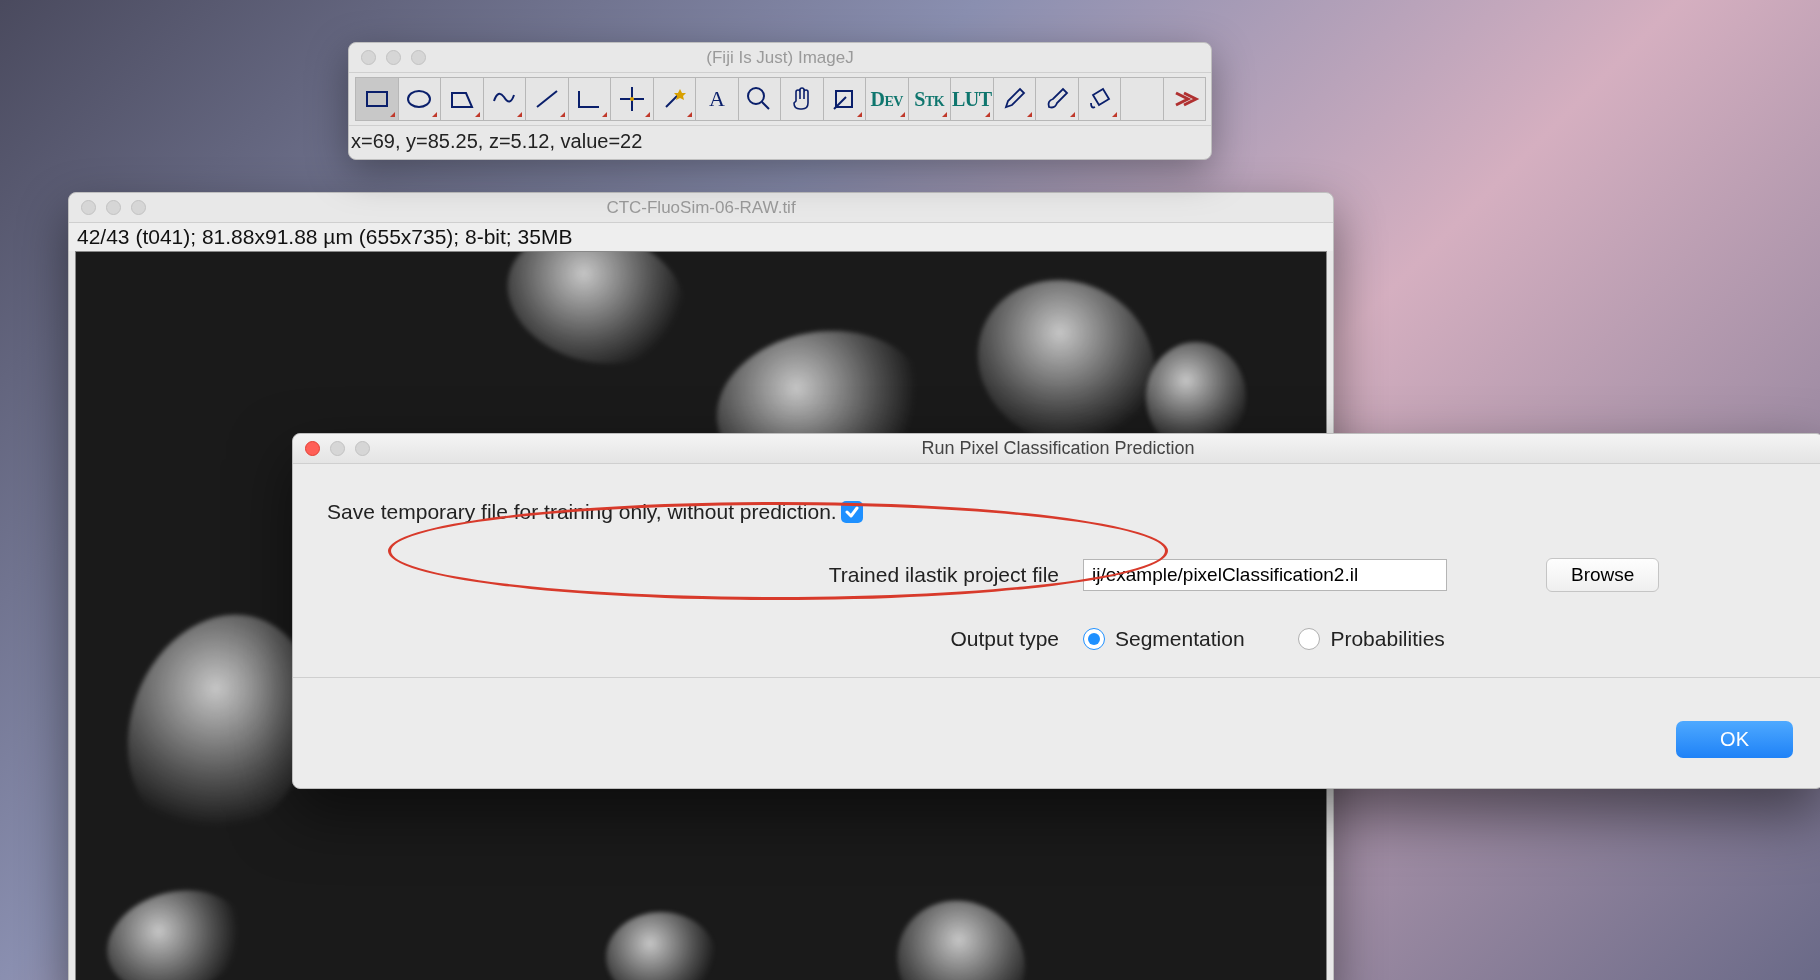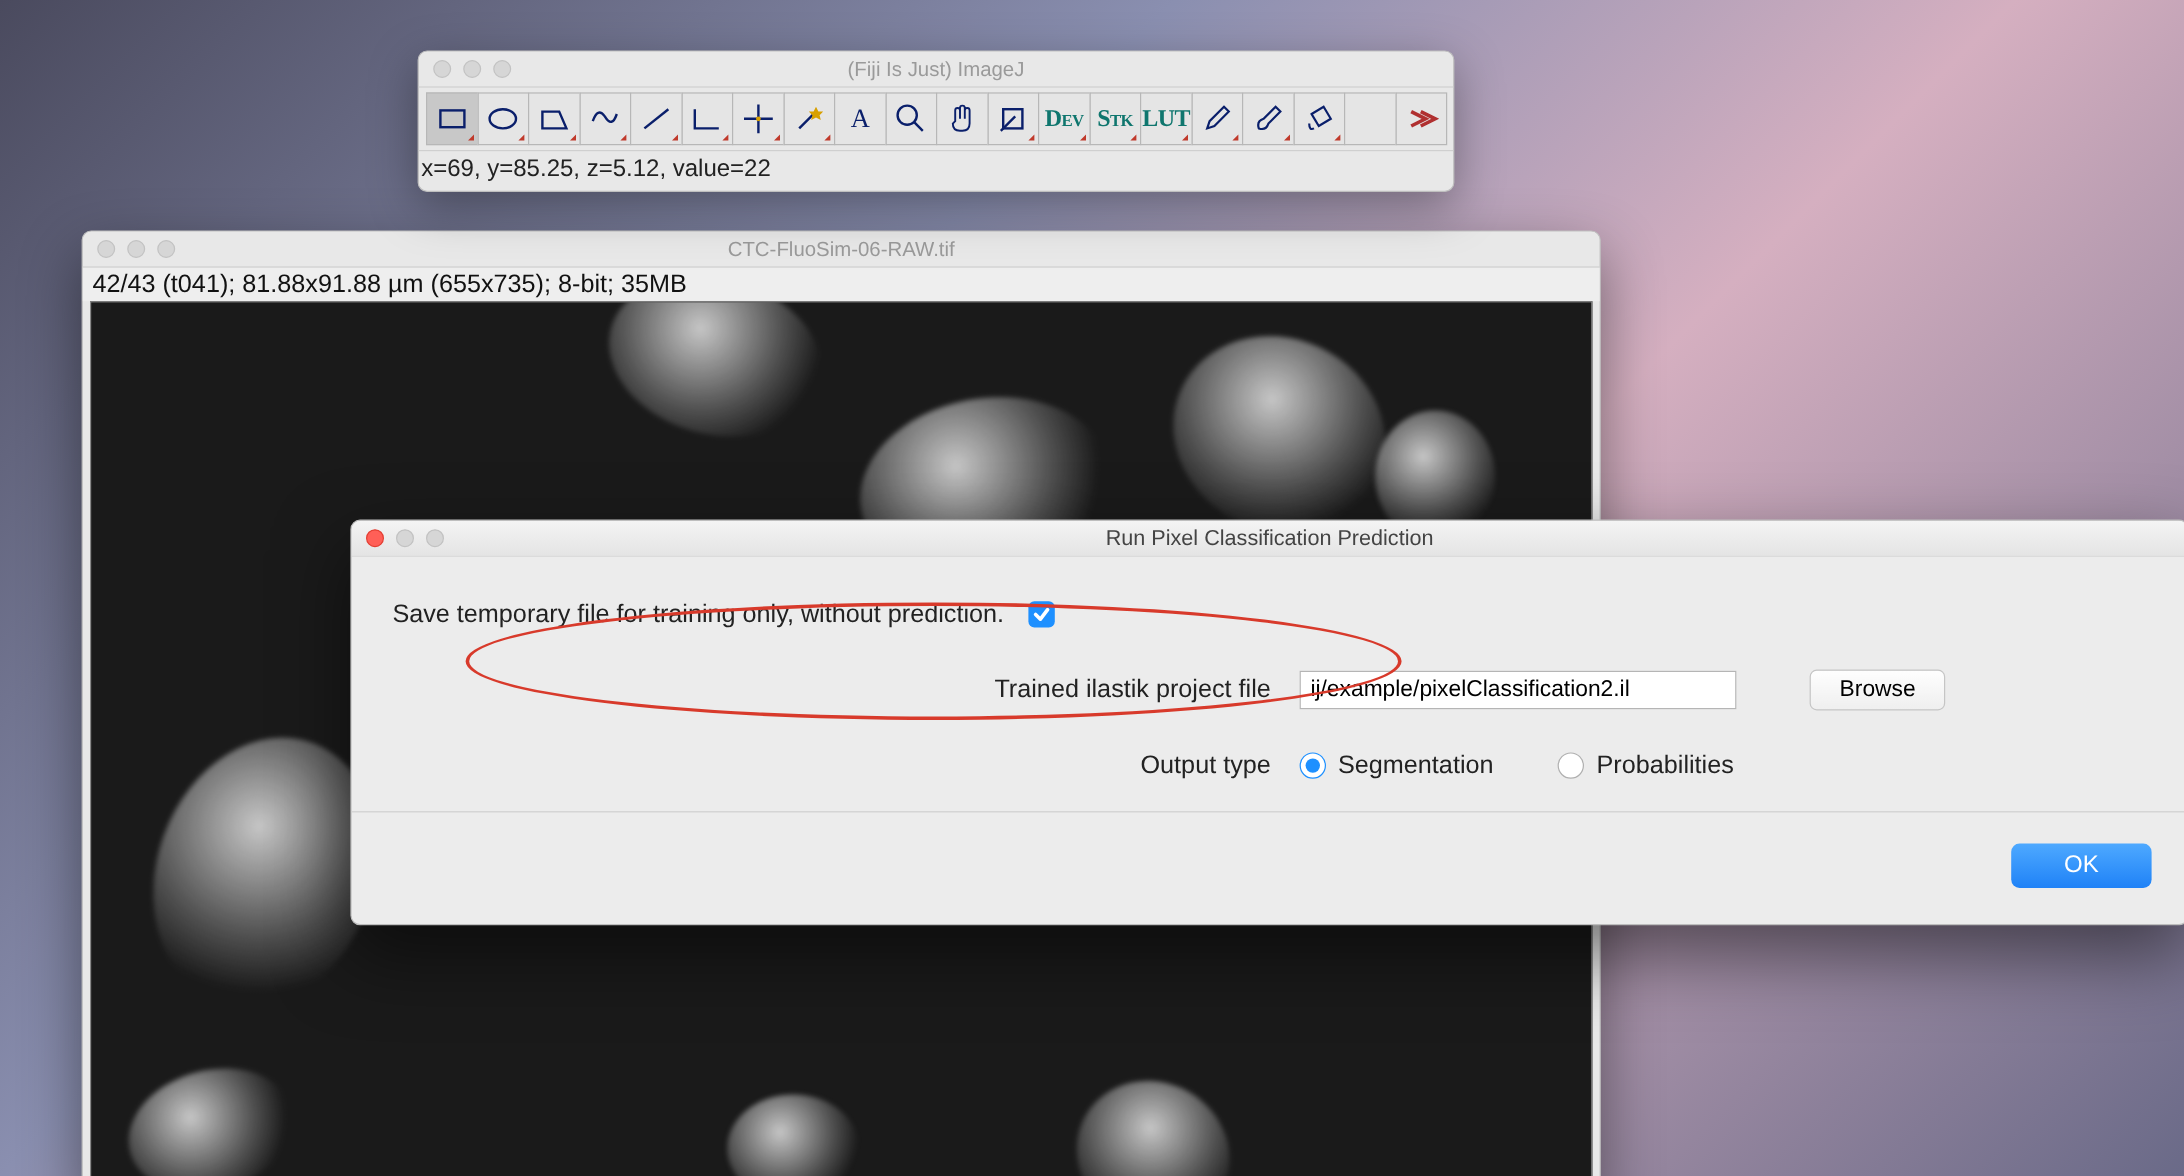--- a/index.html
+++ b/index.html
@@ -168,21 +168,21 @@
   .text-input {
     width: 364px;
     height: 32px;
     border: 1px solid #b5b5b5;
     background: #fff;
     padding: 3px 8px;
     font-size: 19px;
     font-family: inherit;
   }
   .browse-btn {
-    margin-left: 61px;
+    margin-left: 99px;
     background: linear-gradient(#fefefe,#efefef);
     border: 1px solid #c5c5c5;
     border-radius: 6px;
     padding: 5px 24px;
     font-size: 19px;
   }
   .radio {
     width: 22px; height: 22px;
     border-radius: 50%;
     border: 1px solid #b0b0b0;
@@ -207,20 +207,21 @@
     display: flex;
     justify-content: flex-end;
   }
   .ok-btn {
     background: linear-gradient(#4ea9ff,#1f82f7);
     color: #fff;
     font-size: 20px;
     border: none;
     border-radius: 7px;
     padding: 7px 44px;
+    margin-top: 17px;
   }
 
   
   .annotation-ellipse {
     position: absolute;
     border: 3px solid #d83a2b;
     border-radius: 50%;
     pointer-events: none;
     z-index: 50;
   }
@@ -381,21 +382,21 @@
     <div class="traffic">
       <div class="dot close"></div>
       <div class="dot"></div>
       <div class="dot"></div>
     </div>
     <div class="title">Run Pixel Classification Prediction</div>
   </div>
 
   <div class="dialog-body">
     <div class="row row-checkbox">
-      <span style="padding-right:20px">Save temporary file for training only, without prediction.</span>
+      <span style="padding-right:4px">Save temporary file for training only, without prediction.</span>
       <span class="checkbox">
         <svg width="16" height="16" viewBox="0 0 16 16" fill="none" stroke-width="3" stroke-linecap="round" stroke-linejoin="round">
             <polyline points="3,8 7,12 13,4"></polyline>
           </svg>
       </span>
     </div>
 
     <div class="row">
       <span class="label-right">Trained ilastik project file</span>
       <input class="text-input" value="ij/example/pixelClassification2.il" style="">

